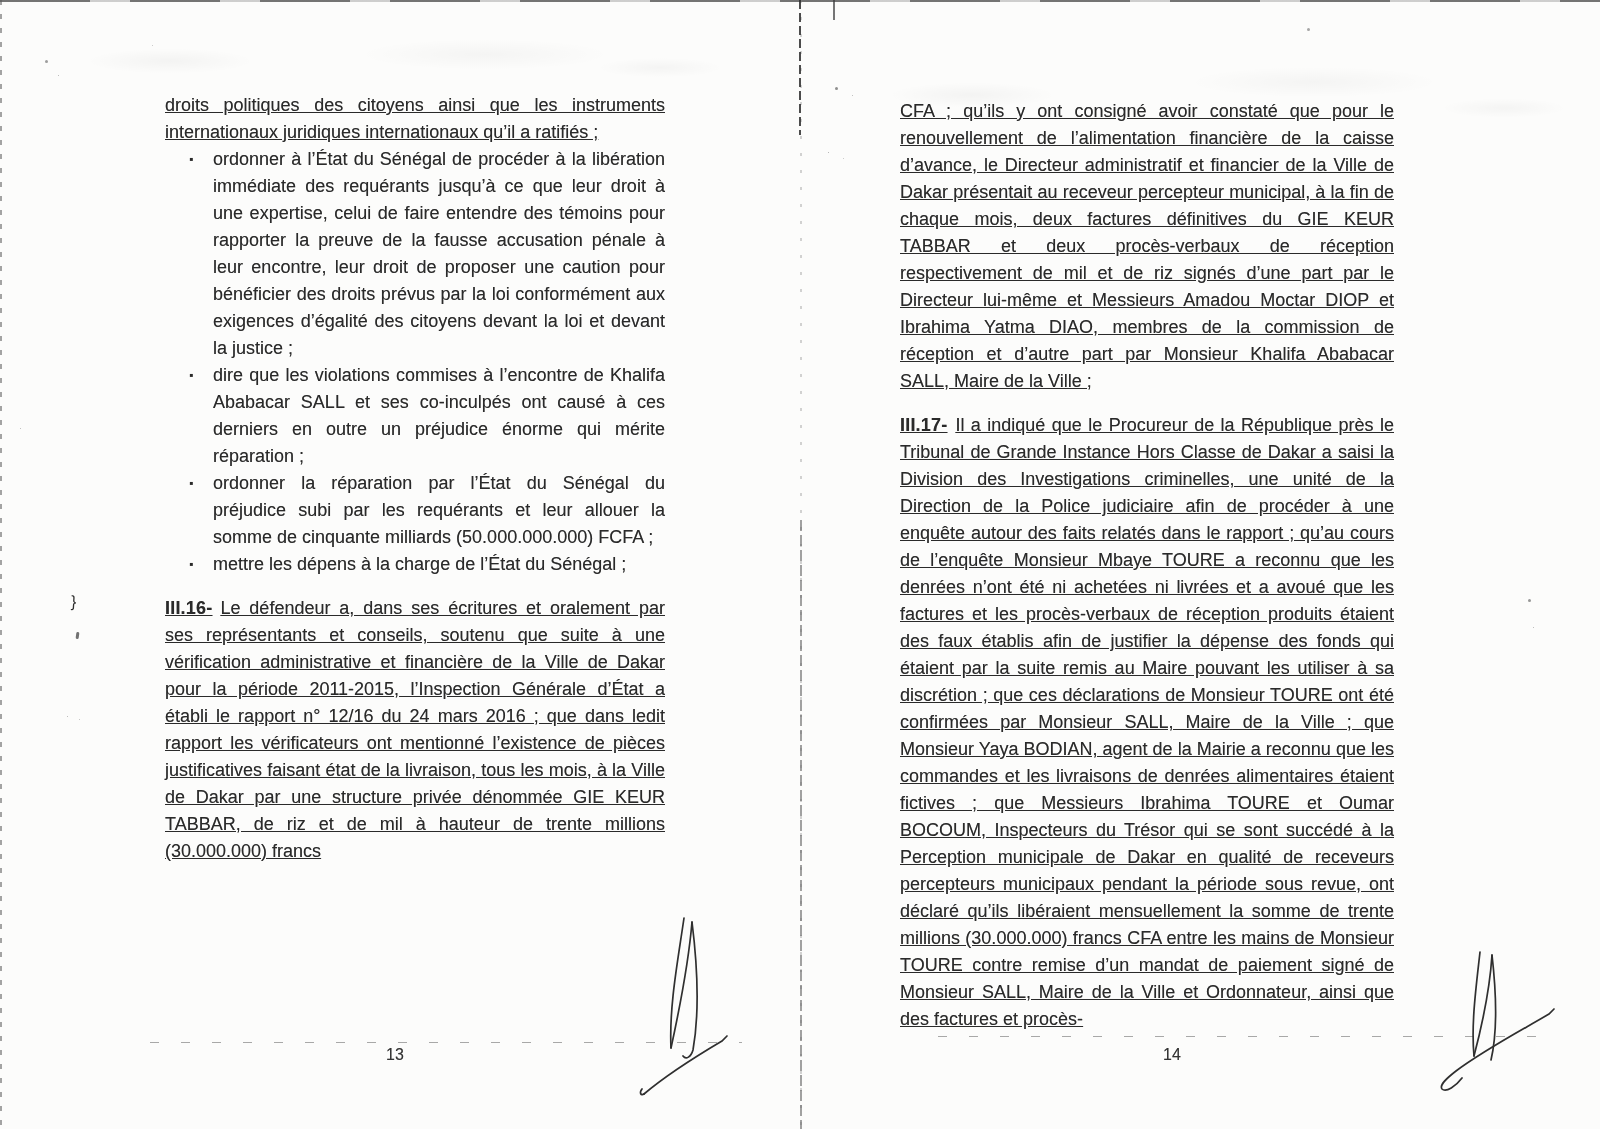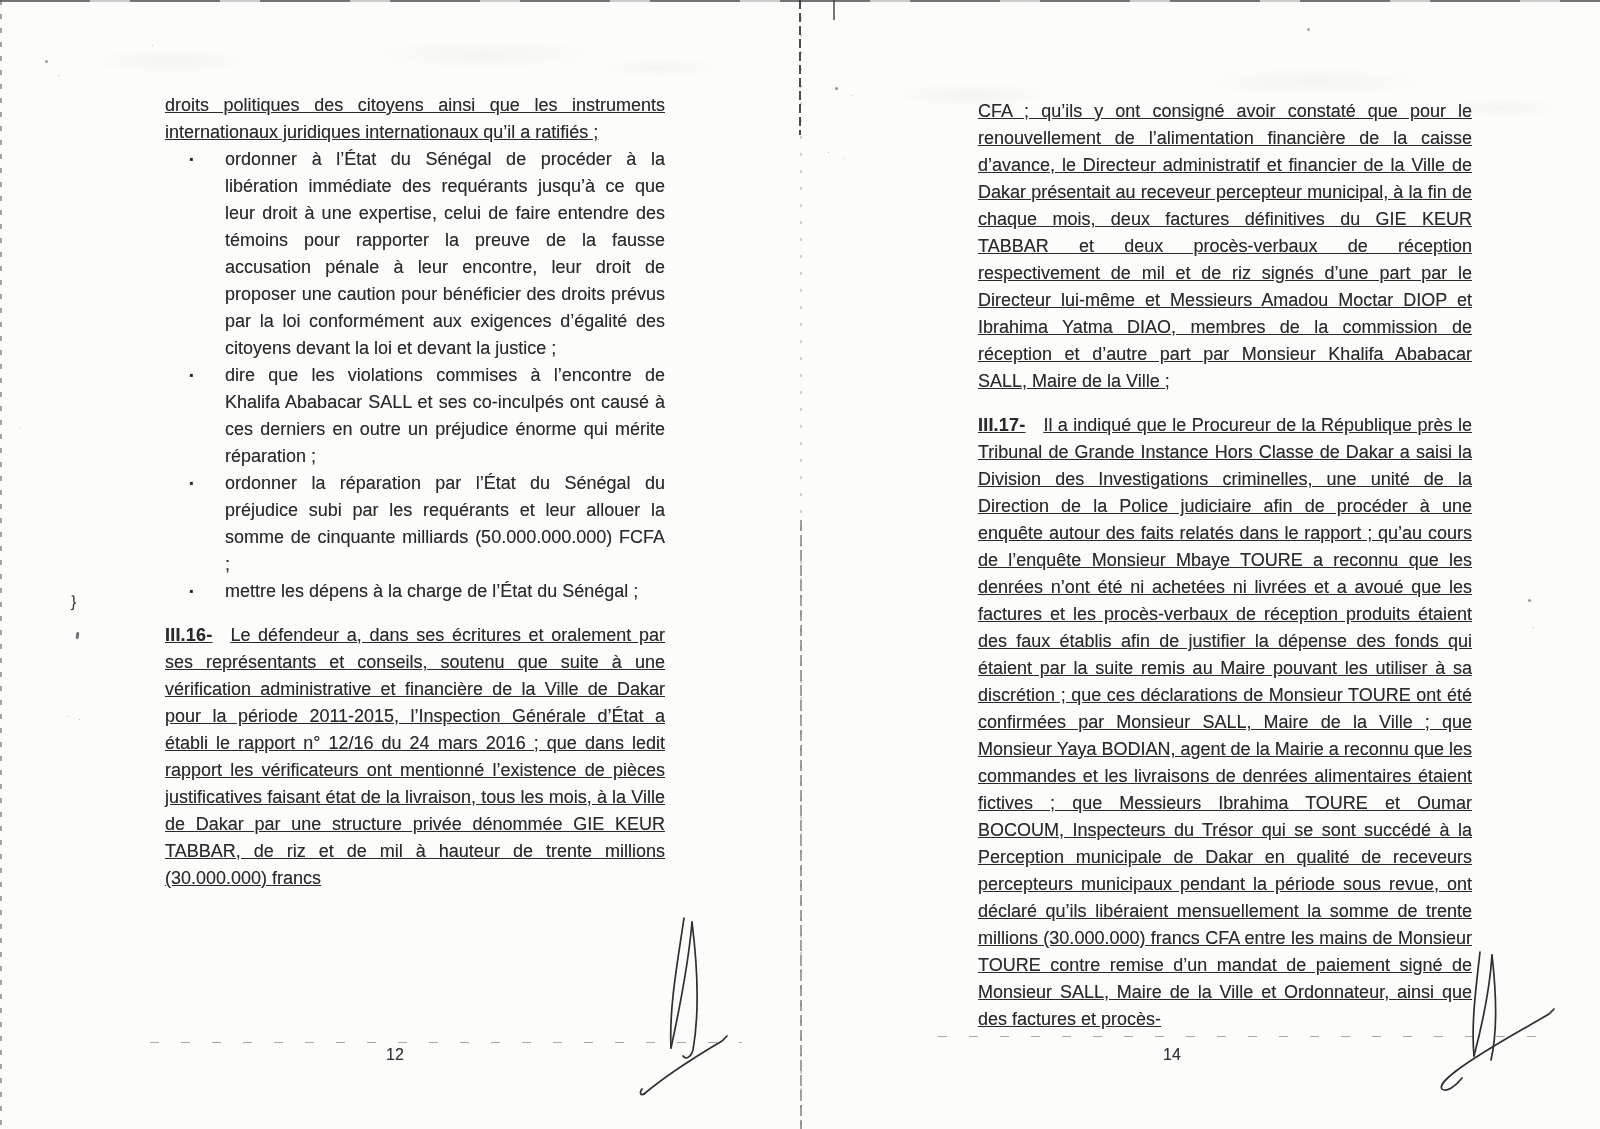--- a/index.html
+++ b/index.html
@@ -6,29 +6,29 @@
   .canvas{
     position:relative;width:1600px;height:1129px;margin:0 auto;
     background:#fcfcfb;overflow:hidden;
     font-family:"Liberation Sans","DejaVu Sans",sans-serif;
     color:#2a2a2a;
   }
   
   .page{position:absolute;font-size:18px;line-height:27px;text-align:justify;}
   .page p{margin:0;text-decoration:underline;}
   .page-left{left:165px;top:92px;width:500px;}
-  .page-right{left:978px;top:98px;width:494px;}
+  .page-right{left:900px;top:98px;width:494px;}
   .para{text-shadow:0 0 .5px rgba(40,40,40,.45);}
   .indent{margin-left:48px;}
   .bullet{display:flex;}
   .bullet .marker{flex:0 0 48px;box-sizing:border-box;padding-left:24px;font-size:12px;line-height:27px;}
-  .bullet .btext{flex:1 1 auto;text-align:justify;text-shadow:0 0 .5px rgba(40,40,40,.45);margin-left:12px;}
+  .bullet .btext{flex:1 1 auto;text-align:justify;text-shadow:0 0 .5px rgba(40,40,40,.45);}
   .gap-lg{margin-top:29px !important;}
   .gap-md{margin-top:17px !important;}
-  .label{font-weight:700;margin-right:18px;letter-spacing:.2px;}
+  .label{font-weight:700;margin-right:8px;letter-spacing:.2px;}
   .pagenum{position:absolute;font-size:16px;color:#333;text-shadow:0 0 .5px rgba(40,40,40,.4);}
   .pn-left{left:386px;top:1046px;}
   .pn-right{left:1163px;top:1046px;text-align:center;}
   
   .edge-top{position:absolute;left:0;top:0;width:1600px;height:2px;
     background:repeating-linear-gradient(to right,rgba(70,70,70,.75) 0 90px,rgba(120,120,120,.35) 90px 130px);}
   .edge-left{position:absolute;left:0;top:0;width:2px;height:1129px;
     background:repeating-linear-gradient(to bottom,rgba(90,90,90,.55) 0 5px,rgba(0,0,0,0) 5px 14px);}
   .fold{position:absolute;left:800px;top:0;width:2px;height:1129px;
     background:repeating-linear-gradient(to bottom,rgba(130,130,130,.35) 0 3px,rgba(0,0,0,0) 3px 17px);}
@@ -101,21 +101,21 @@
     </p>
   </main>
 
   <main class="page page-right">
     <p class="para">CFA ; qu’ils y ont consigné avoir constaté que pour le renouvellement de l’alimentation financière de la caisse d’avance, le Directeur administratif et financier de la Ville de Dakar présentait au receveur percepteur municipal, à la fin de chaque mois, deux factures définitives du GIE KEUR TABBAR et deux procès-verbaux de réception respectivement de mil et de riz signés d’une part par le Directeur lui-même et Messieurs Amadou Moctar DIOP et Ibrahima Yatma DIAO, membres de la commission de réception et d’autre part par Monsieur Khalifa Ababacar SALL, Maire de la Ville ;</p>
     <p class="para gap-md">
       <b class="label">III.17-</b><span>Il a indiqué que le Procureur de la République près le Tribunal de Grande Instance Hors Classe de Dakar a saisi la Division des Investigations criminelles, une unité de la Direction de la Police judiciaire afin de procéder à une enquête autour des faits relatés dans le rapport ; qu’au cours de l’enquête Monsieur Mbaye TOURE a reconnu que les denrées n’ont été ni achetées ni livrées et a avoué que les factures et les procès-verbaux de réception produits étaient des faux établis afin de justifier la dépense des fonds qui étaient par la suite remis au Maire pouvant les utiliser à sa discrétion ; que ces déclarations de Monsieur TOURE ont été confirmées par Monsieur SALL, Maire de la Ville ; que Monsieur Yaya BODIAN, agent de la Mairie a reconnu que les commandes et les livraisons de denrées alimentaires étaient fictives ; que Messieurs Ibrahima TOURE et Oumar BOCOUM, Inspecteurs du Trésor qui se sont succédé à la Perception municipale de Dakar en qualité de receveurs percepteurs municipaux pendant la période sous revue, ont déclaré qu’ils libéraient mensuellement la somme de trente millions (30.000.000) francs CFA entre les mains de Monsieur TOURE contre remise d’un mandat de paiement signé de Monsieur SALL, Maire de la Ville et Ordonnateur, ainsi que des factures et procès-</span>
     </p>
   </main>
 
-  <div class="pagenum pn-left">12</div>
+  <div class="pagenum pn-left">13</div>
   <div class="pagenum pn-right">14</div>
 
   <svg class="paraph" style="left:612px;top:900px;" width="128" height="200" viewBox="0 0 128 200">
     <path d="M 72 18 C 66 60, 57 106, 59 148"></path>
     <path d="M 59 148 C 69 102, 77 58, 80 22"></path>
     <path d="M 80 22 C 85 62, 88 110, 81 150 C 79 157, 74 160, 71 156"></path>
     <path d="M 32 194 C 58 172, 88 154, 110 141 L 115 136"></path>
     <path d="M 32 194 C 29 196, 27 193, 30 189"></path>
   </svg>
   <svg class="paraph" style="left:1418px;top:938px;" width="148" height="158" viewBox="0 0 148 158">

